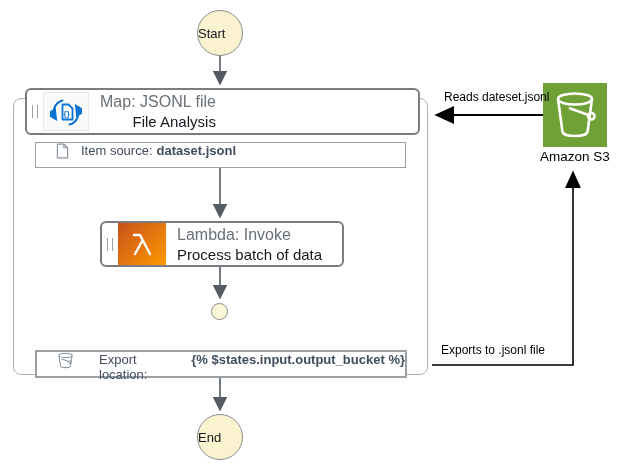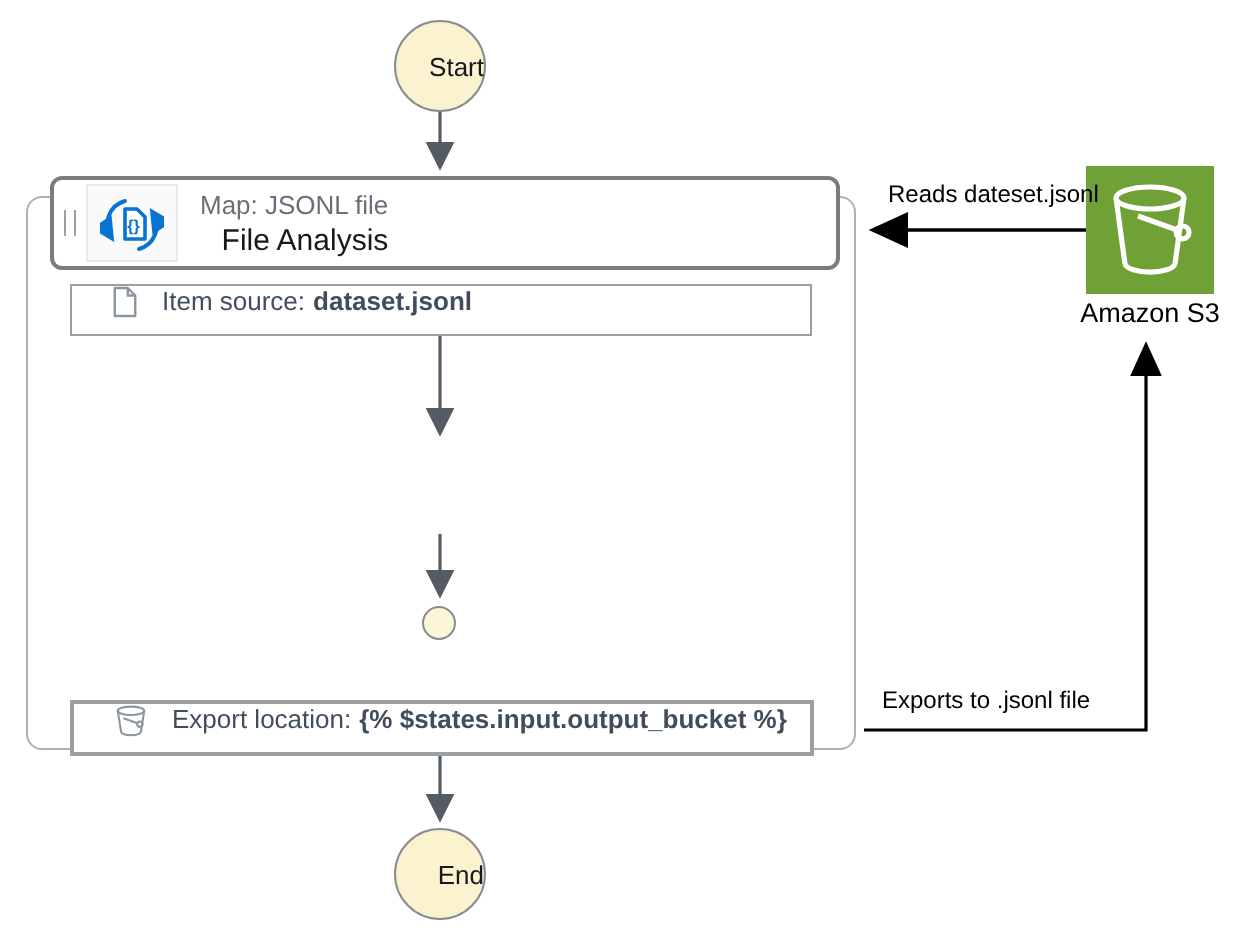--- a/index.html
+++ b/index.html
@@ -5,21 +5,21 @@
   html,body { margin:0; padding:0; background:#fff; }
   .canvas {
     position:relative; width:619px; height:472px; background:#fff;
     font-family:"Liberation Sans", sans-serif; overflow:hidden;
   }
   .overlay { position:absolute; left:0; top:0; pointer-events:none; }
 
   .event-circle {
     position:absolute; width:46px; height:46px; border-radius:50%;
     background:var(--event-fill); border:1.5px solid var(--event-border);
-    display:flex; align-items:center; justify-content:flex-end;
+    display:flex; align-items:center; justify-content:flex-start;
     font-size:13px; color:var(--name-text); box-sizing:border-box;
   }
   .start-circle { left:197px; top:10px; }
   .end-circle   { left:197px; top:414px; }
 
   .map-container {
     position:absolute; left:13px; top:98px; width:415px; height:277px;
     border:1.5px solid var(--container-border); border-radius:8px; box-sizing:border-box;
   }
 
@@ -38,30 +38,30 @@
   .icon-tile {
     margin:2px 0; width:46px; flex:0 0 46px;
     display:flex; align-items:center; justify-content:center; box-sizing:border-box;
   }
   .map-tile { background:#FAFAFA; border:1px solid #E7E9EA; }
   .lambda-tile {
     flex:0 0 48px; width:48px; margin:0;
     background:linear-gradient(135deg, var(--lambda-orange-start), var(--lambda-orange-end));
   }
   .state-text { display:flex; flex-direction:column; justify-content:center; padding-left:11px; min-width:0; }
-  .state-type { font-size:13px; color:var(--type-text); white-space:nowrap; }
+  .state-type { font-size:16px; color:var(--type-text); white-space:nowrap; }
   .state-name { font-size:15px; color:var(--name-text); margin-top:2px; white-space:nowrap;text-align:right; }
 
   .info-bar {
     position:absolute; background:#fff; border:1.5px solid var(--bar-border);
     display:flex; align-items:flex-start; box-sizing:border-box;
     font-size:13px; color:var(--bar-text); padding-left:20px;
   }
   .item-source-bar { left:35px; top:142px; width:371px; height:26px; }
-  .export-bar      { left:35px; top:350px; width:372px; height:28px; border-width:2px; }
+  .export-bar      { left:35px; top:350px; width:372px; height:28px; border-width:2px;gap:13px; }
   .info-bar .bar-icon { margin-right:12px; display:flex; align-items:center; }
   .bar-value { font-weight:bold; margin-left:4px; white-space:nowrap; }
 
   .iteration-end {
     position:absolute; left:211px; top:303px; width:17px; height:17px;
     border-radius:50%; background:var(--iter-fill); border:1px solid var(--event-border);
     box-sizing:border-box;
   }
 
   .s3-tile { position:absolute; left:543px; top:83px; width:64px; height:64px; }
@@ -130,20 +130,34 @@
     <span class="bar-icon">
       <svg width="13" height="16" viewBox="0 0 14 17">
         <path d="M1.5,1 h7 l4,4 v11 h-11 z" fill="#fff" style="stroke:var(--icon-gray)" stroke-width="1.3" stroke-linejoin="round"></path>
         <path d="M8.5,1 v4 h4" fill="none" style="stroke:var(--icon-gray)" stroke-width="1.3"></path>
       </svg>
     </span>
     <span>Item source:</span>
     <span class="bar-value">dataset.jsonl</span>
   </div>
 
+  <div class="state-box lambda-box">
+    <div class="drag-handle">
+        <span></span>
+      </div>
+    <div class="icon-tile lambda-tile">
+      <svg width="40" height="40" viewBox="0 0 40 40">
+        <path d="M12,11 L18,11 L28,30 M20.5,16.5 L13,30" fill="none" stroke="#fff" stroke-width="2.4" stroke-linecap="round" stroke-linejoin="round"></path>
+      </svg>
+    </div>
+    <div class="state-text">
+      <span class="state-type">Lambda: Invoke</span>
+      <span class="state-name">Process batch of data</span>
+    </div>
+  </div>
 
   <div class="iteration-end"></div>
 
   <div class="info-bar export-bar">
     <span class="bar-icon">
       <svg width="17" height="17" viewBox="0 0 18 18">
         <g fill="none" style="stroke:var(--icon-gray)" stroke-width="1.1">
           <ellipse cx="9" cy="3.6" rx="7" ry="2.2"></ellipse>
           <path d="M2,3.6 L3.8,15 M16,3.6 L14.2,15 M3.8,15 A5.3,1.9 0 0 0 14.2,15"></path>
           <path d="M5,7.5 L12.8,10.3"></path>

